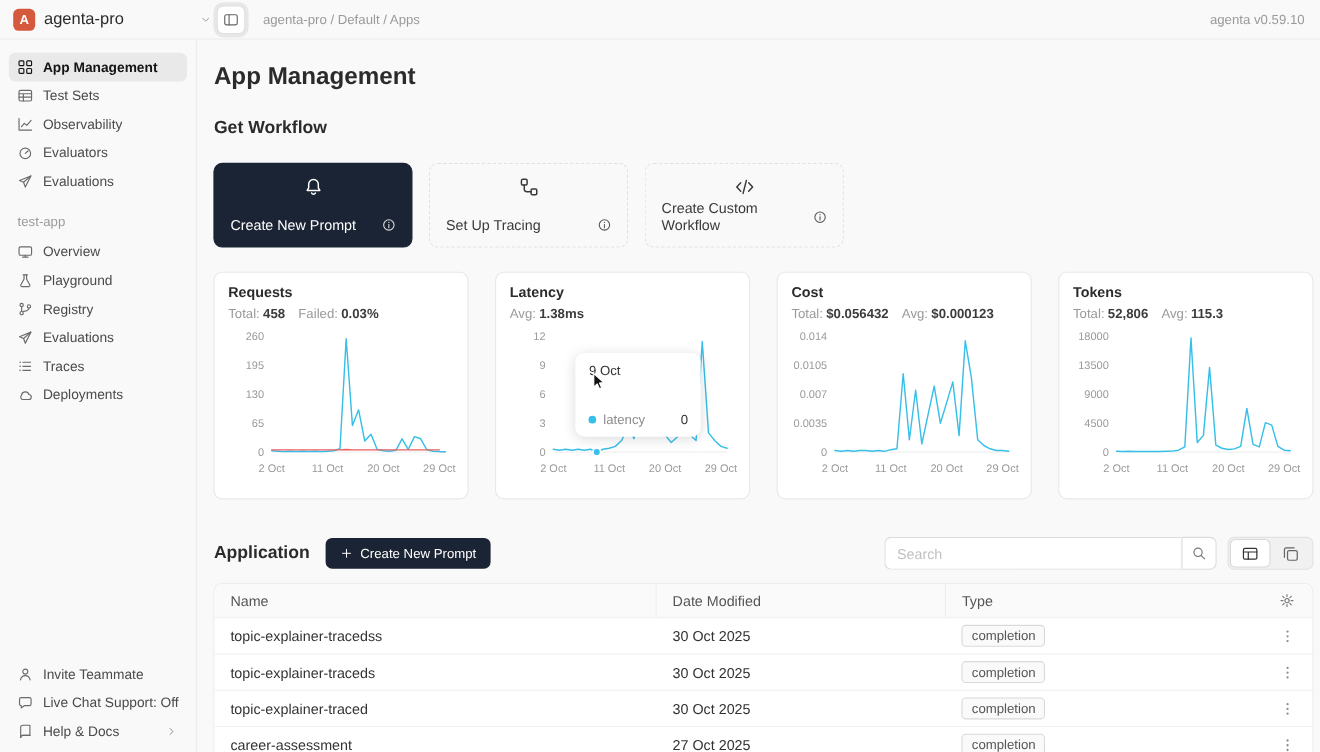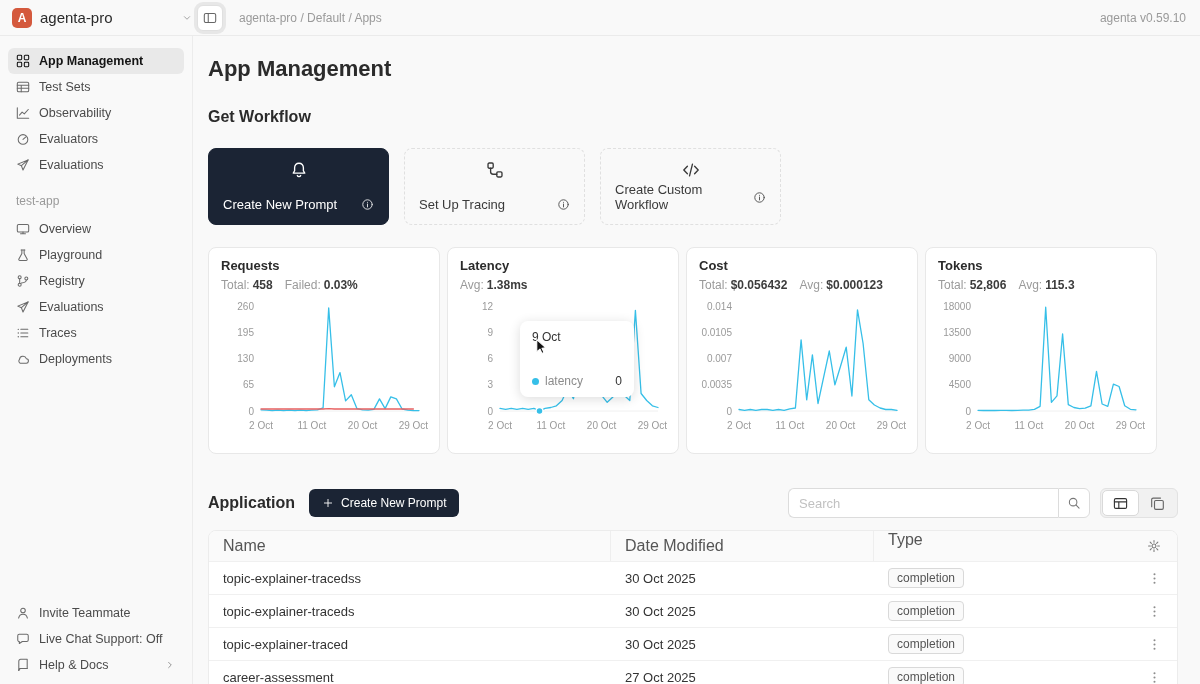--- a/index.html
+++ b/index.html
@@ -33,21 +33,21 @@
   
   .main{flex:1;padding:20px 22px 0 15px;}
   .page-title{font-size:22px;font-weight:600;color:#2b2b2b;}
   .section{font-size:16px;font-weight:600;color:#2b2b2b;margin-top:26px;}
   .gs-cards{display:flex;gap:15px;margin-top:22px;}
   .gs-card{width:181px;height:77px;border-radius:8px;border:1px dashed #e0e0e0;padding:12px 14px;display:flex;flex-direction:column;justify-content:space-between;color:#3a3a3a;cursor:pointer;background:transparent;}
   .gs-card.dark{background:var(--dark,#1b2434);border:1px solid var(--dark,#1b2434);color:#fff;}
   .gs-row{display:flex;align-items:center;justify-content:space-between;font-size:13px;font-weight:500;gap:6px;}
   .gs-row .info{opacity:.85;}
 
-  .stat-cards{display:flex;gap:7px;margin-top:22px;}
+  .stat-cards{display:flex;gap:24px;margin-top:22px;}
   .stat-card{width:232px;height:207px;background:#fff;border:1px solid #e8e8e8;border-radius:8px;padding:10px 12px;position:relative;}
   .stat-title{font-size:13px;font-weight:600;color:#2b2b2b;}
   .stat-sub{display:flex;gap:12px;margin-top:5px;font-size:12px;}
   .stat-sub .k{color:#9a9a9a;}
   .stat-sub .v{color:#3c3c3c;font-weight:600;margin-left:3px;}
   svg.mini{display:block;margin-top:4px;}
   .tooltip{position:absolute;left:72px;top:73px;width:114px;background:#fff;border-radius:8px;box-shadow:0 2px 12px rgba(0,0,0,.14);padding:9px 12px;z-index:2;}
   .tt-date{font-size:12px;color:#333;}
   .tt-row{display:flex;align-items:center;margin-top:30px;font-size:12px;}
   .tt-dot{width:7px;height:7px;border-radius:50%;background:var(--accent,#36bfe8);margin-right:6px;}
@@ -60,21 +60,21 @@
   .btn-dark{display:inline-flex;align-items:center;gap:7px;background:var(--dark,#1b2434);color:#fff;font-size:12px;height:28px;padding:0 13px;border-radius:6px;border:none;margin-left:14px;cursor:pointer;}
   .search-wrap{margin-left:auto;display:flex;height:30px;}
   .search-input{width:270px;height:30px;border:1px solid #dcdcdc;border-right:none;border-radius:6px 0 0 6px;background:#fff;padding:0 10px;font-size:13px;color:#333;outline:none;}
   .search-input::placeholder{color:#c1c1c1;}
   .search-btn{width:32px;border:1px solid #dcdcdc;border-radius:0 6px 6px 0;background:#fff;color:#777;display:flex;align-items:center;justify-content:center;cursor:pointer;}
   .view-toggle{margin-left:10px;display:flex;border:1px solid #e2e2e2;background:#f1f1f1;border-radius:6px;padding:1px;height:30px;}
   .vt-btn{width:37px;display:flex;align-items:center;justify-content:center;color:#666;background:transparent;border:1px solid transparent;border-radius:5px;cursor:pointer;}
   .vt-btn.selected{background:#fff;border:1px solid #d9d9d9;color:#333;}
 
   .table{margin-top:12px;background:#fff;border:1px solid #ececec;border-radius:8px 8px 0 0;overflow:hidden;}
-  .thead{display:flex;height:30px;background:#fafafa;font-size:16px;color:#555;}
+  .thead{display:flex;height:30px;background:#fafafa;align-items:center;font-size:13px;color:#555;}
   .th{padding:0 14px;}
   .th.name{width:402px;border-right:1px solid #eeeeee;align-self:stretch;display:flex;align-items:center;}
   .th.date{width:263px;border-right:1px solid #eeeeee;align-self:stretch;display:flex;align-items:center;}
   .th.type{flex:1;}
   .th.actions{width:46px;display:flex;justify-content:center;color:#777;padding:0;}
   .trow{display:flex;height:33px;align-items:center;border-top:1px solid #f0f0f0;font-size:13px;color:#333;background:#fff;cursor:pointer;}
   .td{padding:0 14px;}
   .td.name{width:402px;}
   .td.date{width:263px;}
   .td.type{flex:1;}

